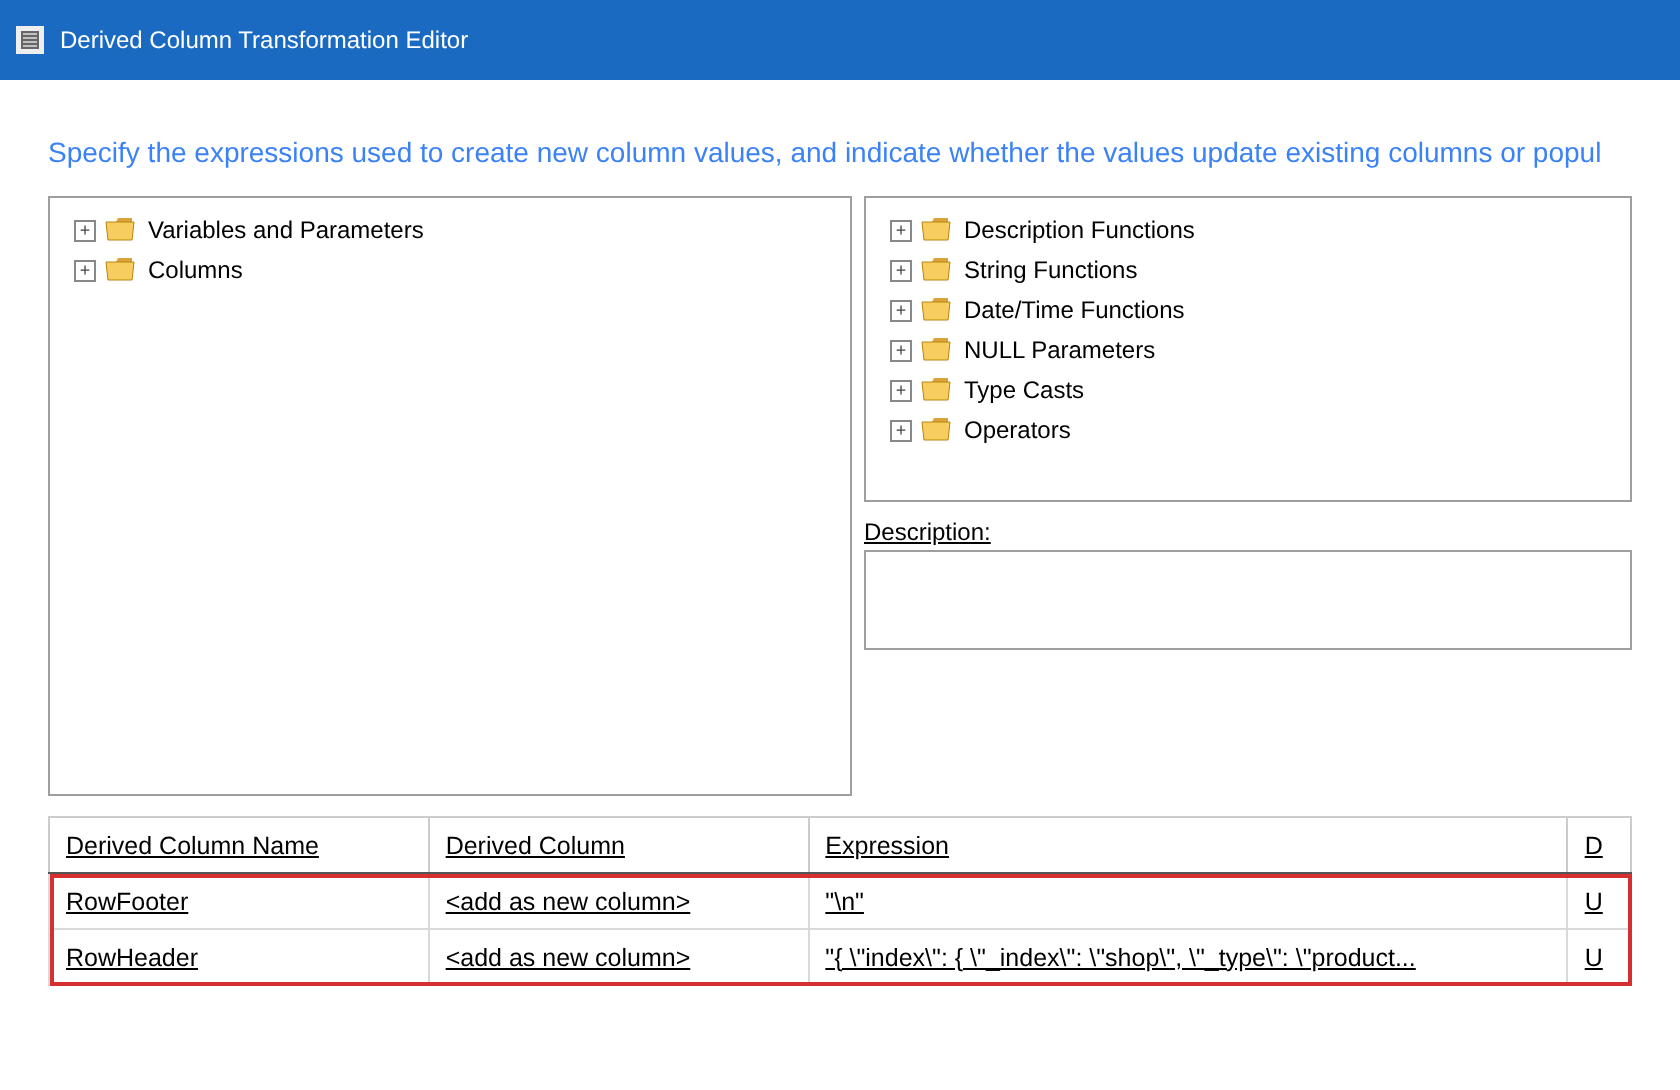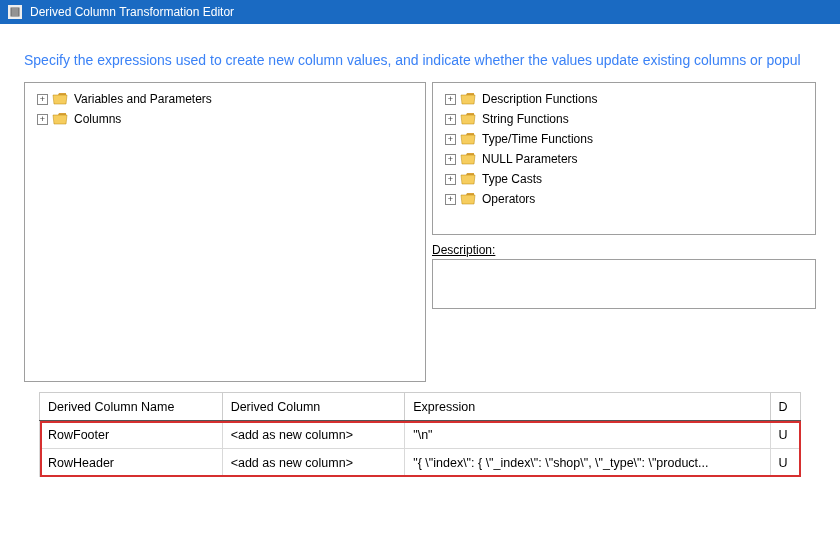--- a/index.html
+++ b/index.html
@@ -1,35 +1,35 @@
 <!DOCTYPE html>
 <html><head>
   <meta charset="utf-8">
   <style>
     * { box-sizing: border-box; margin: 0; padding: 0; }
     body { font-family: "Segoe UI", Tahoma, sans-serif; font-size: 12px; background: #fff; color: #000; width: 840px; }
-    .titlebar { background: #1a6ac2; color: #fff; height: 24px; display: flex; align-items: center; padding: 0 8px; }
+    .titlebar { background: #1a6ac2; color: #fff; height: 40px; display: flex; align-items: center; padding: 0 8px; }
     .titlebar-icon { width: 14px; height: 14px; background: #eee; margin-right: 8px; display: inline-flex; align-items: center; justify-content: center; }
     .titlebar-icon svg { display: block; }
     .subtitle { padding: 28px 22px 14px 24px; font-size: 14px; color: #3b82f6; }
     .panes { display: flex; gap: 6px; padding: 0 24px 10px 24px; }
     .pane { flex: 1; border: 1px solid #9e9e9e; background: #fff; padding: 6px 8px; position: relative; }
     .pane.left { height: 300px; }
     .pane.right-stack { display: flex; flex-direction: column; gap: 8px; }
     .pane.right-top { height: 228px; }
     .pane.right-bottom { border: none; padding: 0; }
     .tree-item { display: flex; align-items: center; height: 20px; gap: 4px; padding-left: 4px; }
     .expander { width: 11px; height: 11px; border: 1px solid #888; background: #fff; display: inline-flex; align-items: center; justify-content: center; font-size: 9px; line-height: 1; color: #444; cursor: pointer; }
     .folder-icon { width: 16px; height: 14px; display: inline-block; }
     .folder-icon svg { display: block; }
     .tree-label { padding-left: 2px; }
     .desc-row { display: flex; align-items: center; gap: 4px; margin-bottom: 2px; }
     .desc-label { font-size: 12px; text-decoration: underline; }
     .desc-box { border: 1px solid #9e9e9e; height: 50px; margin-top: 2px; }
-    .grid { padding: 0 39px; }
+    .grid { padding: 0 24px; text-decoration: underline; }
     .grid table { width: 100%; border-collapse: collapse; table-layout: fixed; }
     .grid th, .grid td { text-align: left; font-weight: normal; font-size: 12.5px; height: 28px; padding: 0 8px; white-space: nowrap; overflow: hidden; text-overflow: ellipsis; }
     .grid thead th { border-bottom: 1px solid #555; border-right: 1px solid #ccc; border-top: 1px solid #ccc; }
     .grid thead th:first-child { border-left: 1px solid #ccc; }
     .grid tbody td { border-top: 1px solid #d9d9d9; border-right: 1px solid #d9d9d9; }
     .grid tbody td:first-child { border-left: 1px solid #d9d9d9; }
     .grid tbody tr:last-child td { border-bottom: 1px solid #d9d9d9; }
     .redbox { outline: 2px solid #d62f2f; outline-offset: -2px; }
     .col-name { width: 24%; }
     .col-derived { width: 24%; }
@@ -100,21 +100,21 @@
         <span class="tree-label">String Functions</span>
       </div>
       <div class="tree-item">
         <span class="expander">+</span>
         <span class="folder-icon">
             <svg width="16" height="14" viewBox="0 0 16 14">
               <path d="M1 3 L6 3 L7 1 L14 1 L14 3 Z" fill="#d9a23a"></path>
               <path d="M1 3 L15 3 L14 12 L2 12 Z" fill="#f6cd5e" stroke="#b8860b" stroke-width="0.5"></path>
             </svg>
           </span>
-        <span class="tree-label">Type/Time Functions</span>
+        <span class="tree-label">Date/Time Functions</span>
       </div>
       <div class="tree-item">
         <span class="expander">+</span>
         <span class="folder-icon">
             <svg width="16" height="14" viewBox="0 0 16 14">
               <path d="M1 3 L6 3 L7 1 L14 1 L14 3 Z" fill="#d9a23a"></path>
               <path d="M1 3 L15 3 L14 12 L2 12 Z" fill="#f6cd5e" stroke="#b8860b" stroke-width="0.5"></path>
             </svg>
           </span>
         <span class="tree-label">NULL Parameters</span>

